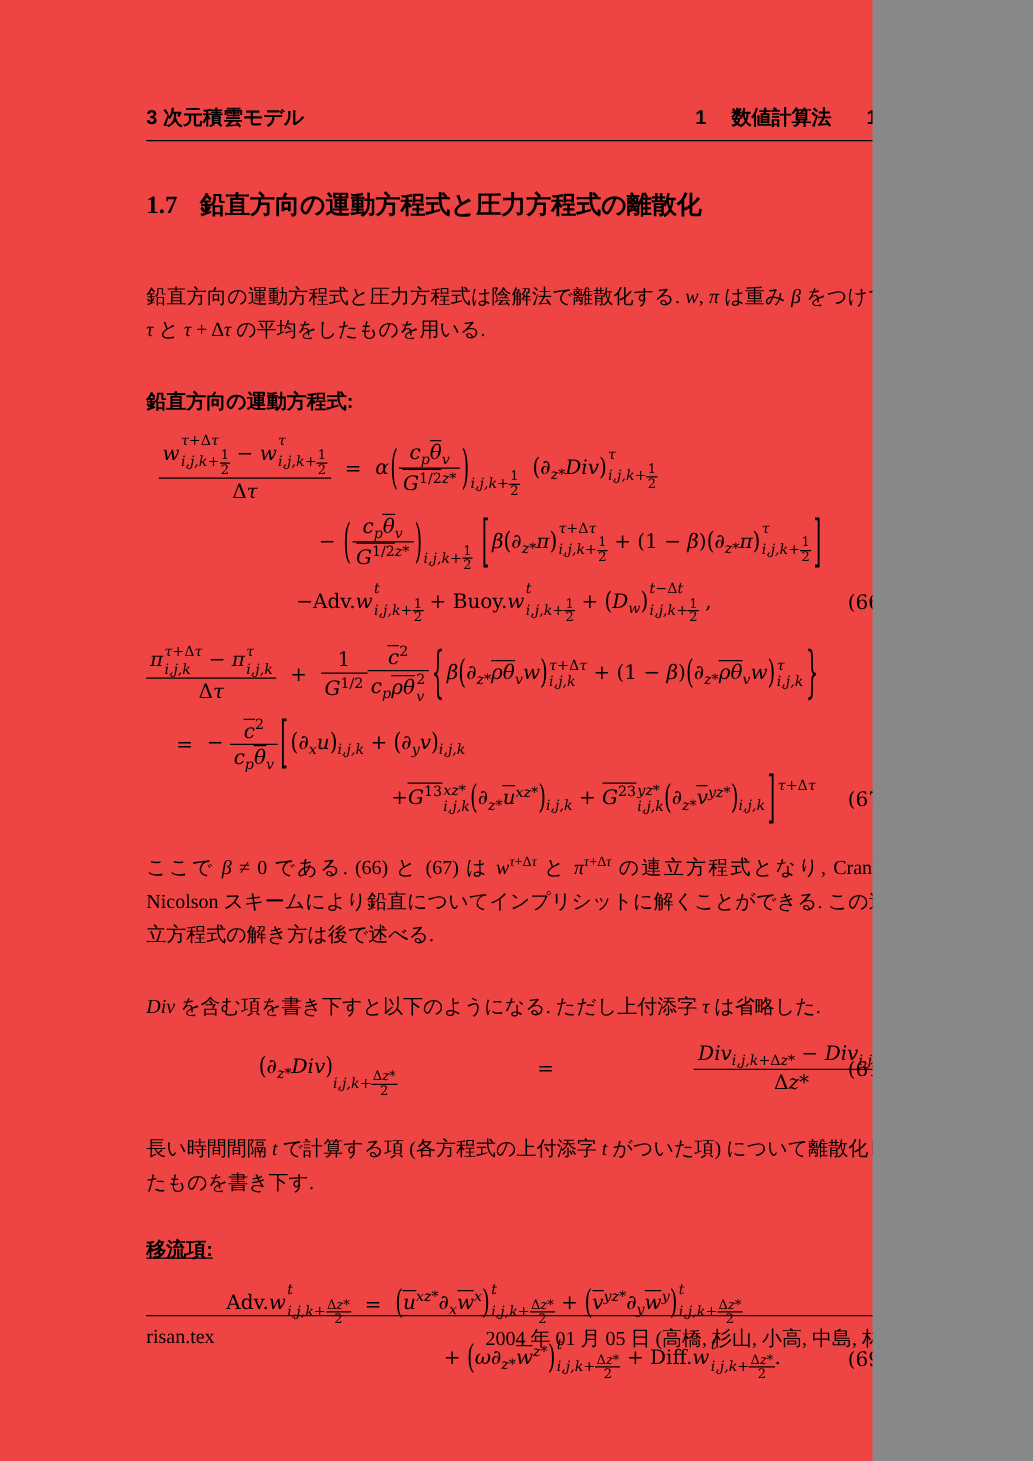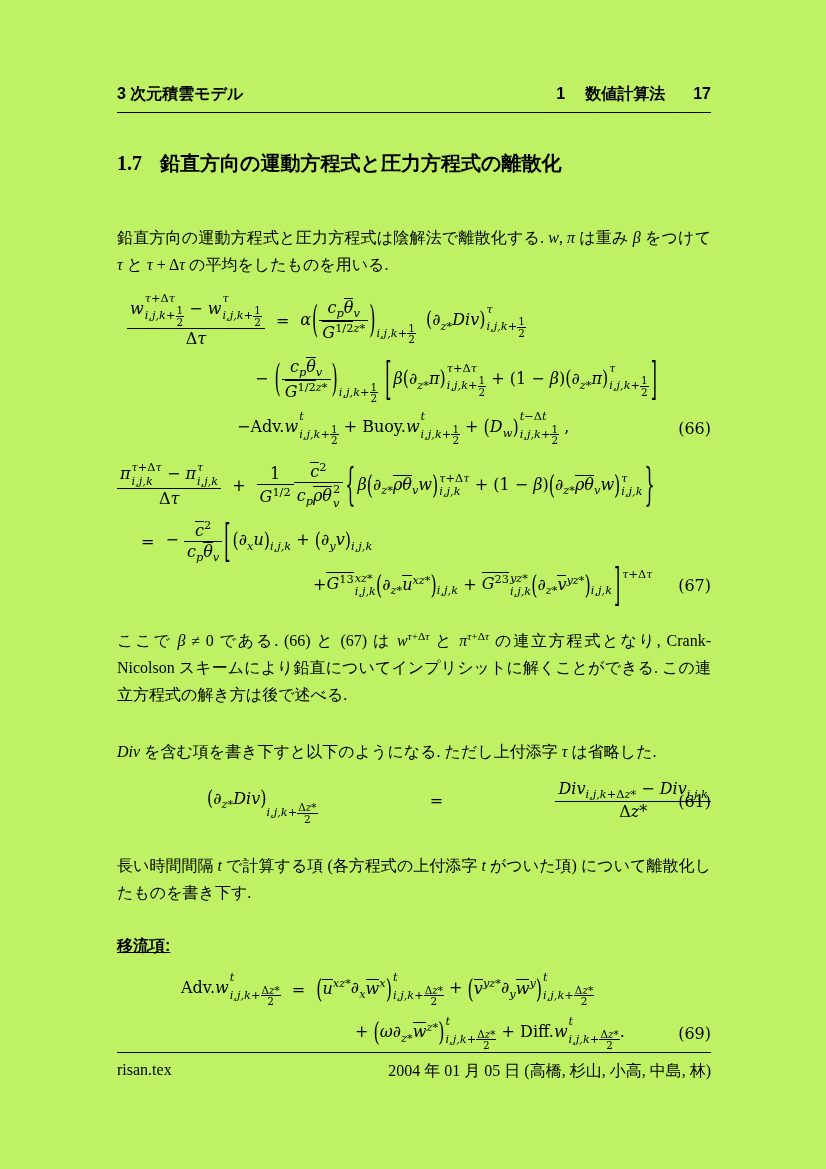--- a/index.html
+++ b/index.html
@@ -1,16 +1,16 @@
 <!DOCTYPE html>
 <html><head>
 <meta charset="utf-8">
 <style>
   html,body{margin:0;padding:0;background:#888;}
-  .page{position:relative;width:826px;height:1169px;background:#bef264;color:#000;
+  .page{position:relative;width:698px;height:1169px;background:#ef4444;color:#000;
         font-family:"Liberation Serif","DejaVu Serif",serif;font-size:16px;overflow:hidden;}
   .content{position:absolute;left:117px;top:84px;width:594px;}
   
   .hdr{display:flex;justify-content:space-between;align-items:baseline;
        font-family:"Liberation Sans","DejaVu Sans",sans-serif;font-weight:bold;font-size:16px;}
   .hdr .hnum{margin-right:20px;}
   .hdr .hpage{margin-left:28px;}
   .rule{border-top:1.6px solid #000;margin-top:7px;}
   
   h1.sec{font-family:"Liberation Sans","DejaVu Sans",sans-serif;font-size:20px;margin:37px 0 0 0;}
@@ -66,20 +66,21 @@
       </span>
     </div>
     <div class="rule"></div>
 
     <h1 class="sec">
       <span class="snum">1.7</span><span>鉛直方向の運動方程式と圧力方程式の離散化</span>
     </h1>
 
     <p class="body m36">鉛直方向の運動方程式と圧力方程式は陰解法で離散化する. <i>w</i>, <i>π</i> は重み <i>β</i> をつけて <i>τ</i> と <i>τ</i> + Δ<i>τ</i> の平均をしたものを用いる.</p>
 
+    <p class="label" style="margin-top:33px;">鉛直方向の運動方程式:</p>
 
     <div class="eq math" id="eq66">
       <div class="eqrow ra">
         <span><span class="f"><span class="n"><i>w</i><span class="ss">
                   <span><i>τ</i>+Δ<i>τ</i></span>
                   <span><i>i,j,k</i>+<span class="f t"><span class="n">1</span><span class="d">2</span></span></span>
                 </span> − <i>w</i><span class="ss">
                   <span><i>τ</i></span>
                   <span><i>i,j,k</i>+<span class="f t"><span class="n">1</span><span class="d">2</span></span></span>
                 </span></span><span class="d">Δ<i>τ</i></span></span></span>

